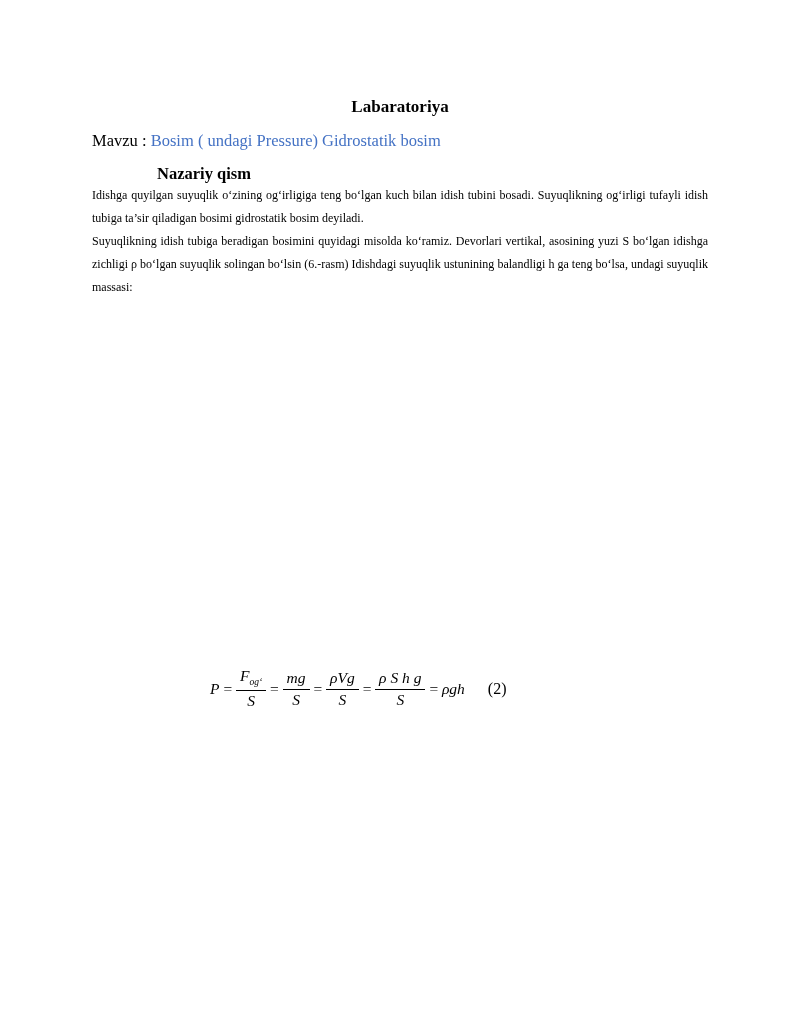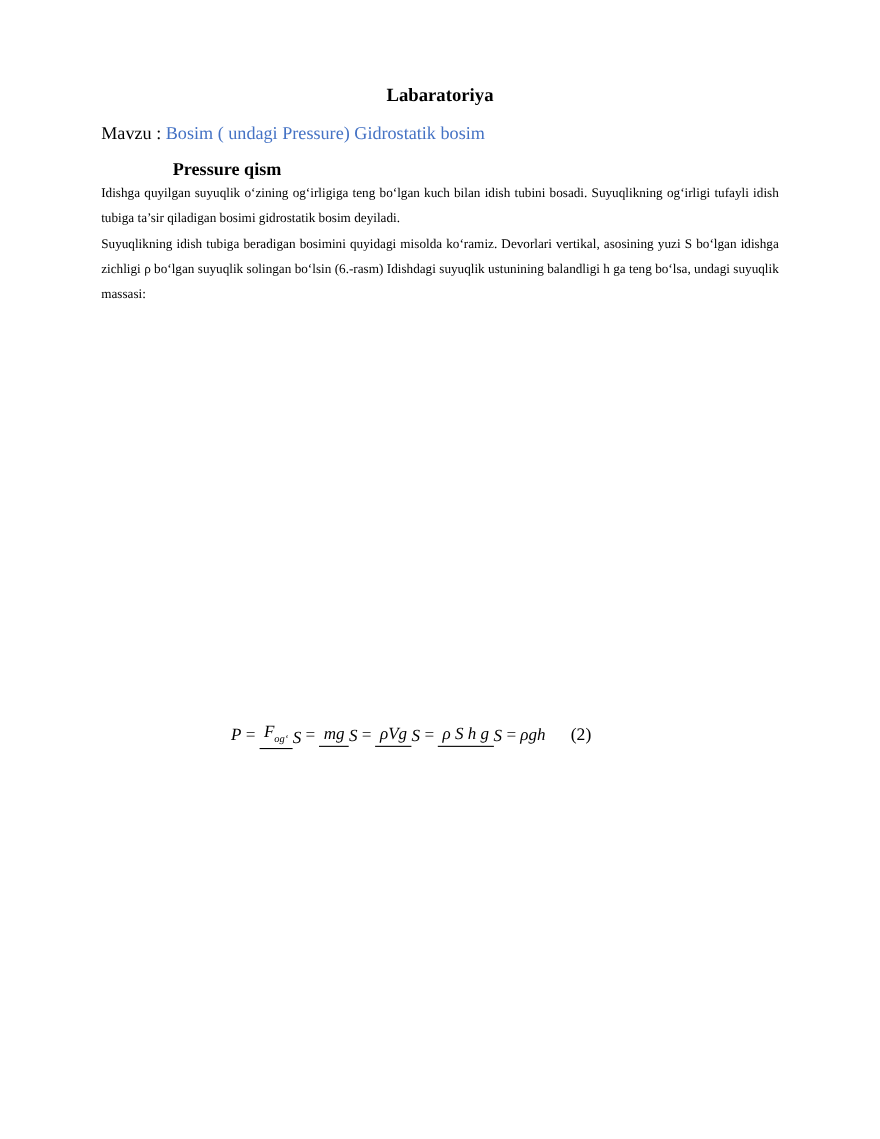--- a/index.html
+++ b/index.html
@@ -1,20 +1,20 @@
 <!DOCTYPE html>
 <html><head>
 <meta charset="utf-8">
 <style>
   html,body{margin:0;padding:0;background:#ffffff;}
   .page{
     position:relative;
     width:800px;height:790px;
     box-sizing:border-box;
-    padding:76px 92px 0 92px;
+    padding:96px 92px 0 92px;
     background:#ffffff;
     color:#000000;
     font-family:"Liberation Serif", serif;
     overflow:hidden;
   }
   .title{
     margin:0;
     font-size:17px;line-height:21px;
     font-weight:bold;
     text-align:center;
@@ -58,39 +58,39 @@
     margin:8px 0 0 118px;
     display:flex;
     align-items:center;
     font-size:15.5px;
     font-style:italic;
     gap:3px;
     height:44px;
   }
   .frac{
     display:inline-flex;
-    flex-direction:row;
-    align-items:flex-end;
+    flex-direction:column;
+    align-items:center;
     line-height:1.2;
   }
   .frac .num{border-bottom:1px solid #000;padding:0 4px 1px 4px;}
   .frac .den{padding-top:1px;}
   .msub{font-size:9.5px;font-style:italic;}
   .formula2 .formula-number{margin-left:20px;}
 </style>
 </head>
 <body>
 
 <div class="page">
 
   <h1 class="title">Labaratoriya</h1>
 
   <p class="topic"><span class="label">Mavzu</span><span> : </span><span class="value">Bosim ( undagi Pressure) Gidrostatik bosim</span></p>
 
-  <h2 class="section-heading">Pressure qism</h2>
+  <h2 class="section-heading">Nazariy qism</h2>
 
   <p class="body p1">Idishga quyilgan suyuqlik o‘zining og‘irligiga teng bo‘lgan kuch bilan idish tubini bosadi. Suyuqlikning og‘irligi tufayli idish tubiga ta’sir qiladigan bosimi gidrostatik bosim deyiladi.</p>
 
   <p class="body p2">Suyuqlikning idish tubiga beradigan bosimini quyidagi misolda ko‘ramiz. Devorlari vertikal, asosining yuzi S bo‘lgan idishga zichligi ρ bo‘lgan suyuqlik solingan bo‘lsin (6.-rasm) Idishdagi suyuqlik ustunining balandligi h ga teng bo‘lsa, undagi suyuqlik massasi:</p>
 
 
   <div class="figure-space"></div>
 
 
   <div class="formula2">

